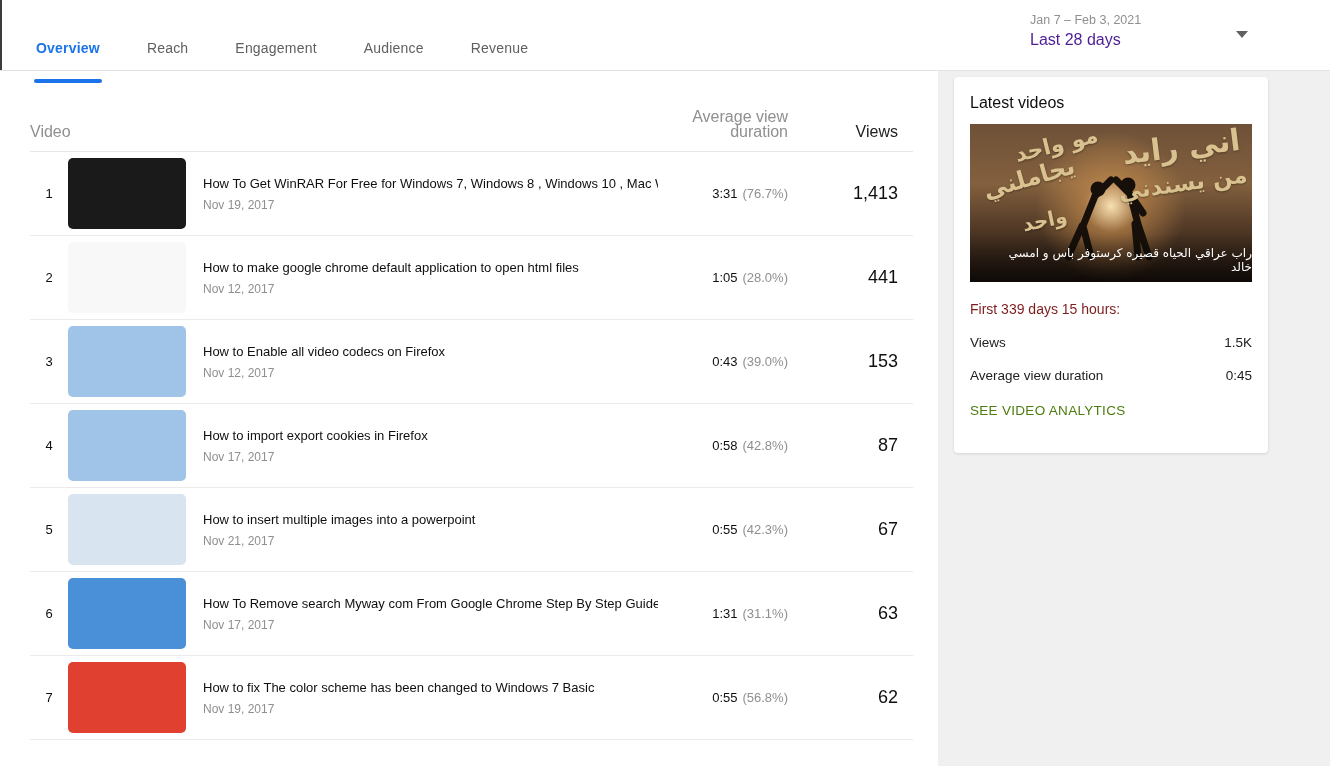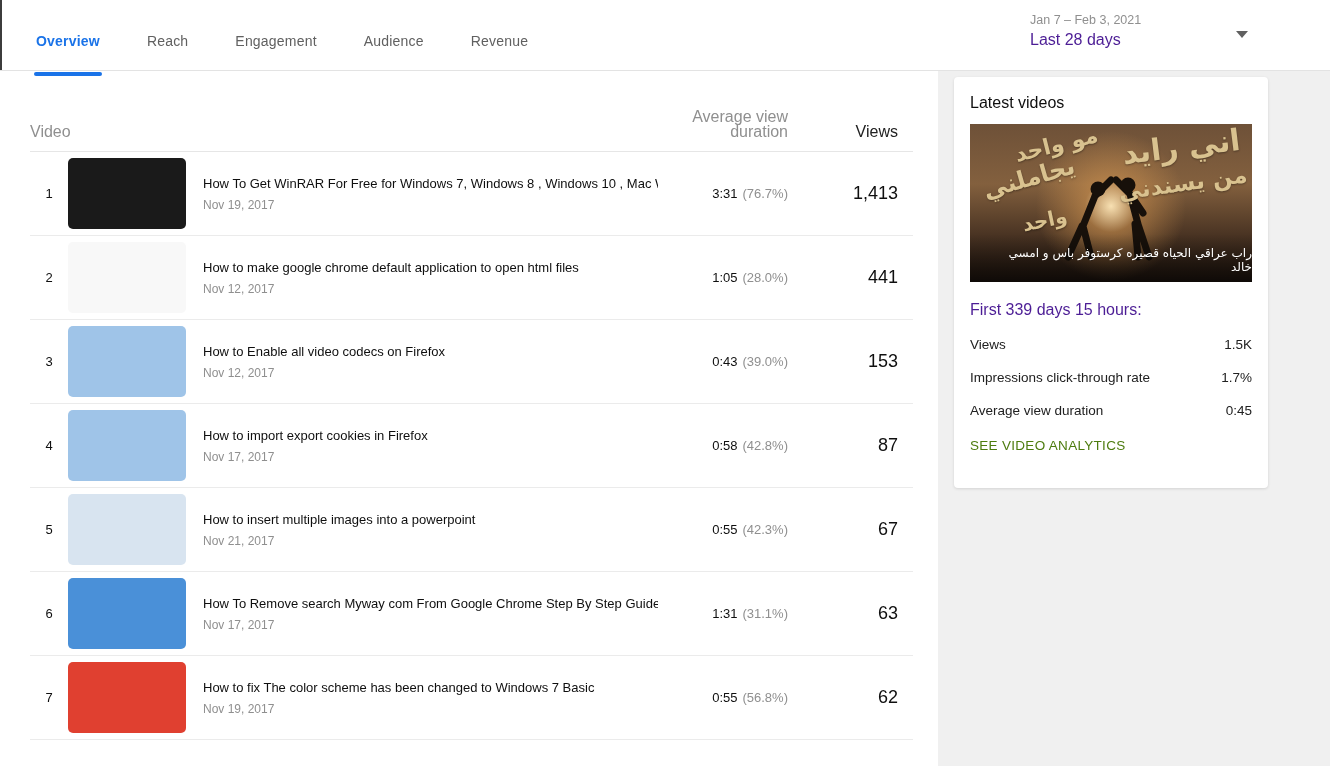--- a/index.html
+++ b/index.html
@@ -3,21 +3,21 @@
 <meta charset="utf-8">
 <style>
   * { margin:0; padding:0; box-sizing:border-box; }
   html,body { width:1330px; height:766px; overflow:hidden; background:#fff;
     font-family:"Liberation Sans", sans-serif; color:#0f0f0f; }
 
   
   .topbar { position:absolute; left:0; top:0; width:1330px; height:71px;
     background:#fff; border-bottom:1px solid #e3e3e3; z-index:10; }
   .edge-artifact { position:absolute; left:0; top:0; width:2px; height:70px; background:#3c3c3c; }
-  .tabs { position:absolute; left:36px; top:5px; height:71px; display:flex; gap:47px; }
+  .tabs { position:absolute; left:36px; top:12px; height:71px; display:flex; gap:47px; }
   .tab { height:100%; display:flex; align-items:center; font-size:14px; color:#606060;
     position:relative; cursor:pointer; letter-spacing:.2px; }
   .tab.active { color:#1a73e8; font-weight:bold; }
   .tab.active::after { content:""; position:absolute; left:-2px; right:-2px; bottom:0;
     height:4px; border-radius:4px; background:#1a73e8; }
   .date-widget { position:absolute; left:1030px; top:13px; cursor:pointer; }
   .date-range { font-size:12.5px; color:#8f8f8f; }
   .date-label { font-size:16px; color:#4c1d95; margin-top:4px; }
   .caret { position:absolute; left:1236px; top:31px; width:0; height:0;
     border-left:6px solid transparent; border-right:6px solid transparent;
@@ -143,21 +143,21 @@
   .silhouettes { position:absolute; left:0; top:0; }
   .ov { position:absolute; color:#d9c28f; font-family:"DejaVu Sans", sans-serif; font-weight:bold;
     text-shadow:0 1px 2px rgba(0,0,0,.35); line-height:1; }
   .ov1 { right:12px; top:8px;  font-size:30px; transform:rotate(-7deg); }
   .ov2 { right:4px;  top:48px; font-size:23px; transform:rotate(-8deg); }
   .ov3 { left:44px;  top:10px; font-size:22px; transform:rotate(-14deg); }
   .ov4 { left:12px;  top:42px; font-size:24px; transform:rotate(-16deg); }
   .ov5 { left:52px;  top:86px; font-size:20px; transform:rotate(-12deg); }
   .latest-caption { position:absolute; left:14px; bottom:8px; z-index:2; color:#fff;
     font-size:12px; font-family:"DejaVu Sans", sans-serif; direction:rtl; }
-  .period-label { margin-top:19px; font-size:16px; color:#4c1d95; }
+  .period-label { margin-top:19px; font-size:14px; color:#7f1d1d; }
   .stat-row { display:flex; justify-content:space-between; margin-top:18px; font-size:13.5px; }
   .stat-label { color:#212121; }
   .stat-value { color:#212121; }
   .analytics-link { display:inline-block; margin-top:20px; font-size:13.5px; font-weight:normal;
     color:#4d7c0f; letter-spacing:.3px; cursor:pointer; text-decoration:none; }
 </style>
 </head>
 <body>
 
 <div class="topbar">
@@ -299,23 +299,19 @@
       <div class="latest-caption">راب عراقي الحياه قصيره كرستوفر باس و امسي خالد</div>
     </div>
 
     <div class="period-label">First 339 days 15 hours:</div>
 
     <div class="stat-row">
       <span class="stat-label">Views</span>
       <span class="stat-value">1.5K</span>
     </div>
     <div class="stat-row">
-      <span class="stat-label">Impressions click-through rate</span>
-      <span class="stat-value">1.7%</span>
-    </div>
-    <div class="stat-row">
       <span class="stat-label">Average view duration</span>
       <span class="stat-value">0:45</span>
     </div>
 
     <a class="analytics-link">SEE VIDEO ANALYTICS</a>
   </div>
 </div>
 
 </body></html>

